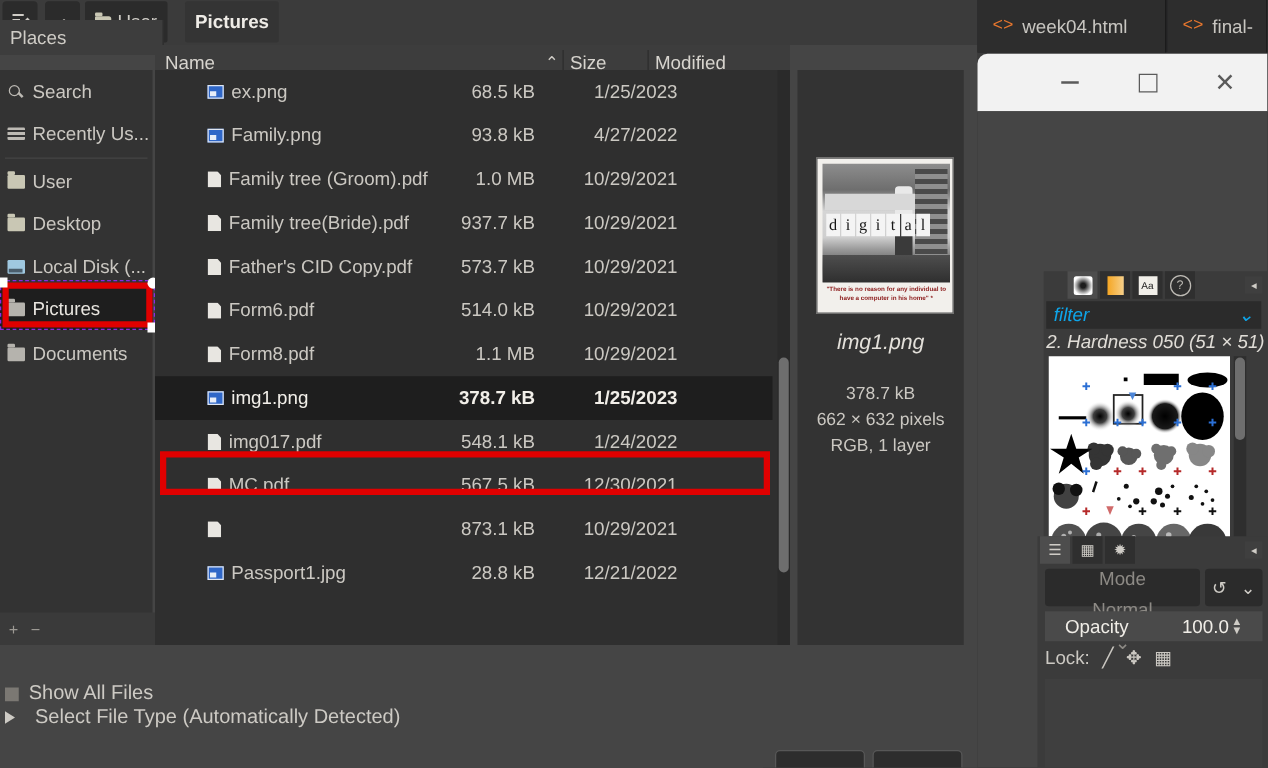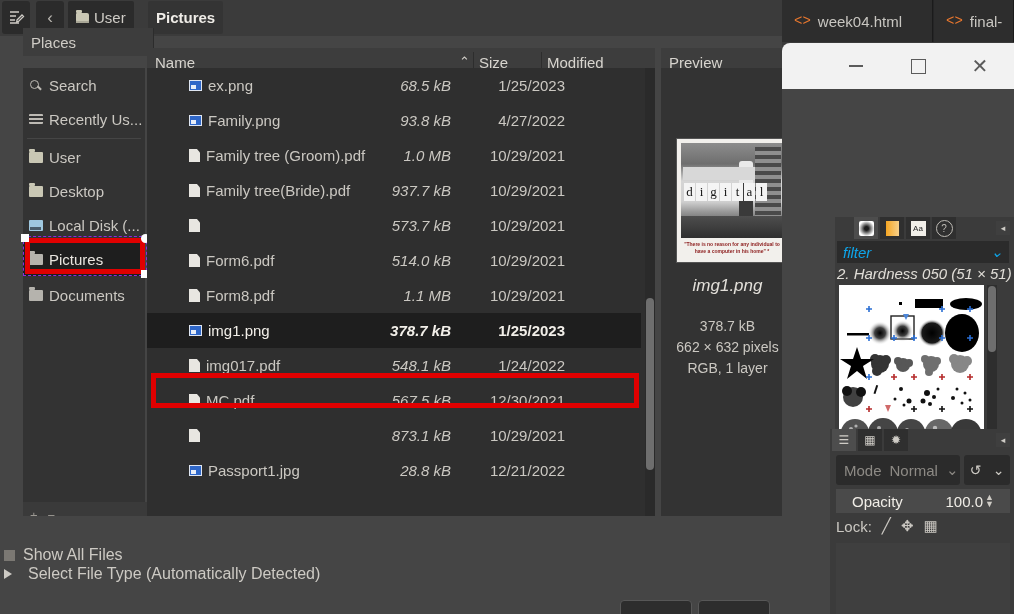--- a/index.html
+++ b/index.html
@@ -31,21 +31,21 @@
   }
   .crumb.user{left:68px;}
   .crumb.pictures{left:148px;color:#efece7;font-weight:bold;background:#343434;}
   .folder-ico{
     width:13px;height:10px;background:#c9c7b4;border-radius:1px 2px 1px 1px;
     box-shadow:inset 0 -2px 0 #a9a797;position:relative;display:inline-block;
   }
   .folder-ico:before{content:"";position:absolute;left:0;top:-3px;width:6px;height:3px;background:#c9c7b4;border-radius:1px;}
 
   
-  .panes{position:absolute;left:0;top:48px;width:782px;height:480px;margin-left:23px;}
+  .panes{position:absolute;left:0;top:36px;width:782px;height:480px;}
 
   
   .places{position:absolute;left:0;top:20px;width:122px;height:460px;background:#333333;}
   .pane-head{
     position:absolute;top:0;height:28px;background:#3d3d3d;
     display:flex;align-items:center;padding-left:8px;
     font-size:15px;color:#cfccc6;border-right:1px solid #2c2c2c;
   }
   .places-head{left:0;width:122px;top:-20px;}
   .place-row{
@@ -77,21 +77,21 @@
   .col-size{left:332px;}
   .col-mod{left:400px;}
   .hdiv{position:absolute;top:4px;width:1px;height:20px;background:#2d2d2d;}
 
   .frow{
     position:absolute;left:0;width:494px;height:35px;
     display:flex;align-items:center;font-size:15px;color:#cbc8c2;
     box-sizing:border-box;
   }
   .frow .fname{position:absolute;left:6px;display:flex;align-items:center;gap:6px;padding-left:36px;}
-  .frow .fsize{position:absolute;left:200px;width:104px;text-align:right;font-style:italic;}
+  .frow .fsize{position:absolute;left:200px;width:104px;text-align:right;}
   .frow .fmod{position:absolute;left:310px;width:108px;text-align:right;}
   .frow.sel{background:#1e1e1e;color:#f2efe9;}
 
   .ft-png{width:13px;height:11px;background:#2f67c8;border:1px solid #dfe6f2;box-sizing:border-box;position:relative;flex:0 0 13px;}
   .ft-png:after{content:"";position:absolute;left:1px;bottom:1px;width:5px;height:4px;background:#e8eef8;}
   .ft-pdf{width:11px;height:13px;background:#e8e6e1;position:relative;flex:0 0 11px;
           clip-path:polygon(0 0,72% 0,100% 26%,100% 100%,0 100%);}
 
   
   .annot-file{position:absolute;left:128px;top:325px;width:488px;height:35px;border:5px solid #e00000;box-sizing:border-box;pointer-events:none;}
@@ -167,21 +167,21 @@
      display:flex;align-items:center;justify-content:space-between;padding:0 5px;box-sizing:border-box;font-size:15px;color:#f0ede7;}
   .bd-icons{position:absolute;left:2px;top:300px;width:176px;height:24px;display:flex;align-items:center;justify-content:space-around;color:#b9b6b0;font-size:13px;}
   .bd-grip{position:absolute;left:70px;top:326px;color:#7c7975;font-size:11px;letter-spacing:2px;}
 
   .layerdock{position:absolute;left:48px;top:340px;width:184px;height:274px;background:#3b3b3b;}
   .ld-tabs{position:absolute;left:2px;top:0;height:22px;display:flex;gap:2px;}
   .ld-tab{width:24px;height:22px;background:#2f2f2f;display:flex;align-items:center;justify-content:center;color:#cfccc6;font-size:12px;}
   .ld-tab.act{background:#4d4d4d;}
   .ld-menu{position:absolute;right:4px;top:4px;width:14px;height:14px;background:#3f3f3f;display:flex;align-items:center;justify-content:center;color:#cfccc6;font-size:9px;}
   .ld-mode{position:absolute;left:6px;top:26px;width:124px;height:30px;background:#2b2b2b;border-radius:3px;
-     display:flex;align-items:center;gap:8px;padding:0 8px;box-sizing:border-box;font-size:15px;color:#8d8a85;}
+     display:flex;align-items:center;gap:8px;padding:0 8px;box-sizing:border-box;font-size:15px;color:#8d8a85;flex-direction:column;}
   .ld-mode2{position:absolute;left:134px;top:26px;width:46px;height:30px;background:#2b2b2b;border-radius:3px;
      display:flex;align-items:center;justify-content:space-around;font-size:14px;color:#cfccc6;}
   .ld-op{position:absolute;left:6px;top:60px;width:174px;height:24px;background:#4a4a4a;
      display:flex;align-items:center;justify-content:space-between;padding:0 16px;box-sizing:border-box;font-size:15px;color:#f0ede7;}
   .ld-lock{position:absolute;left:6px;top:88px;display:flex;align-items:center;gap:10px;font-size:15px;color:#cbc8c2;}
   .ld-list{position:absolute;left:6px;top:114px;width:174px;height:155px;background:#3f3f3f;}
 
   .spin{display:inline-flex;flex-direction:column;line-height:7px;font-size:9px;color:#cfccc6;}
 </style>
 </head>
@@ -295,20 +295,21 @@
           <span class="fname">
               <span class="ft-pdf"></span>
               <span>Family tree(Bride).pdf</span>
             </span>
           <span class="fsize">937.7 kB</span>
           <span class="fmod">10/29/2021</span>
         </div>
         <div class="frow" style="top:140px">
           <span class="fname">
               <span class="ft-pdf"></span>
+              <span>Father's CID Copy.pdf</span>
             </span>
           <span class="fsize">573.7 kB</span>
           <span class="fmod">10/29/2021</span>
         </div>
         <div class="frow" style="top:175px">
           <span class="fname">
               <span class="ft-pdf"></span>
               <span>Form6.pdf</span>
             </span>
           <span class="fsize">514.0 kB</span>
@@ -361,23 +362,20 @@
           <span class="fsize">28.8 kB</span>
           <span class="fmod">12/21/2022</span>
         </div>
       </div>
 
       <div class="annot-file"></div>
 
       <div class="fl-track"></div>
       <div class="fl-thumb"></div>
 
-      <div class="prev-head">
-        <span>Preview</span>
-      </div>
       <div class="preview">
         <div class="prev-thumb">
           <div class="prev-img">
             <div class="bldg"></div>
             <div class="person"></div>
             <div class="banner"></div>
             <div class="letters">
               <i>d</i>
                 <i>i</i>
                 <i>g</i>

